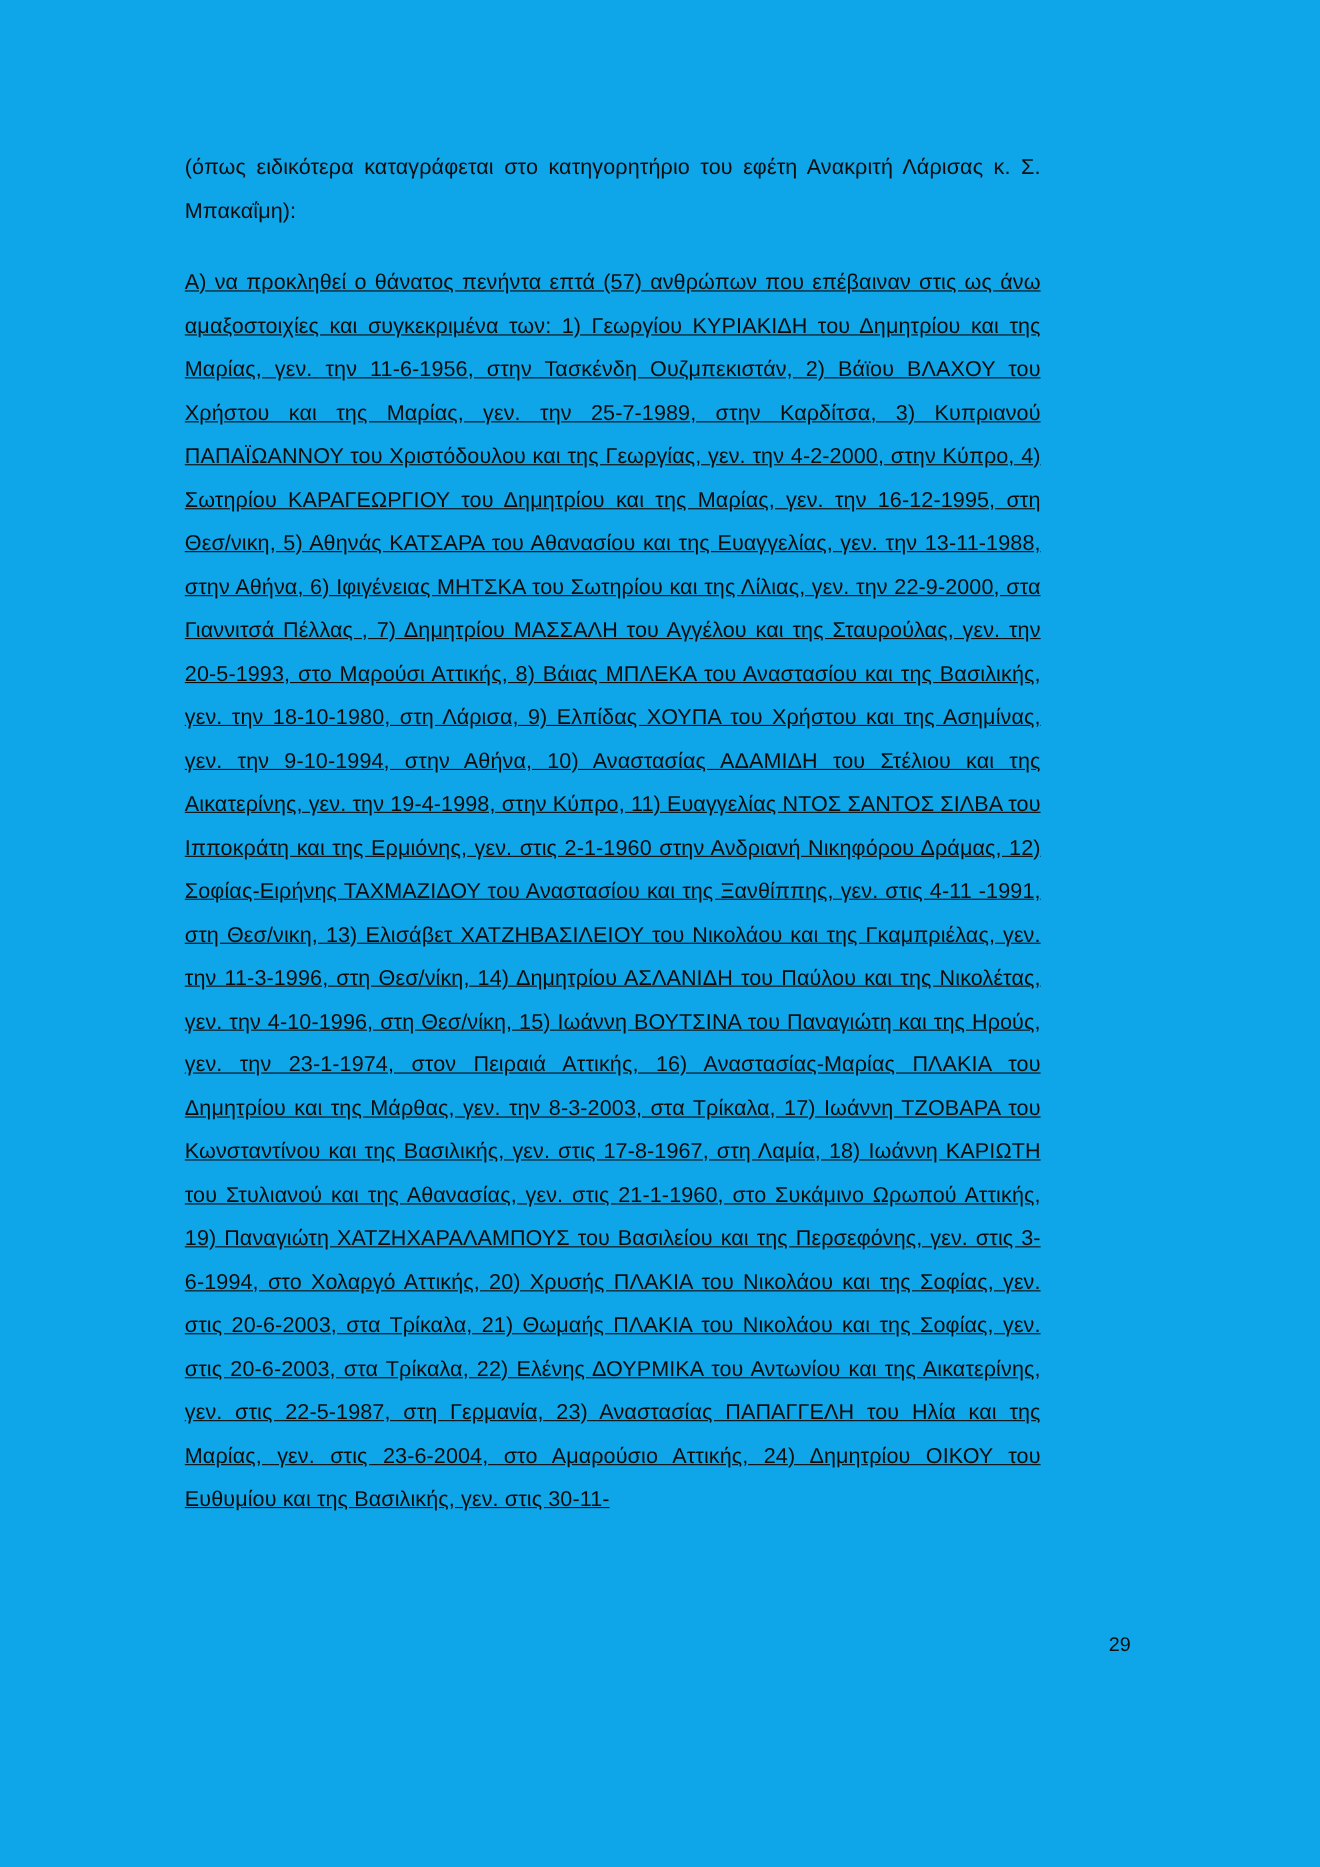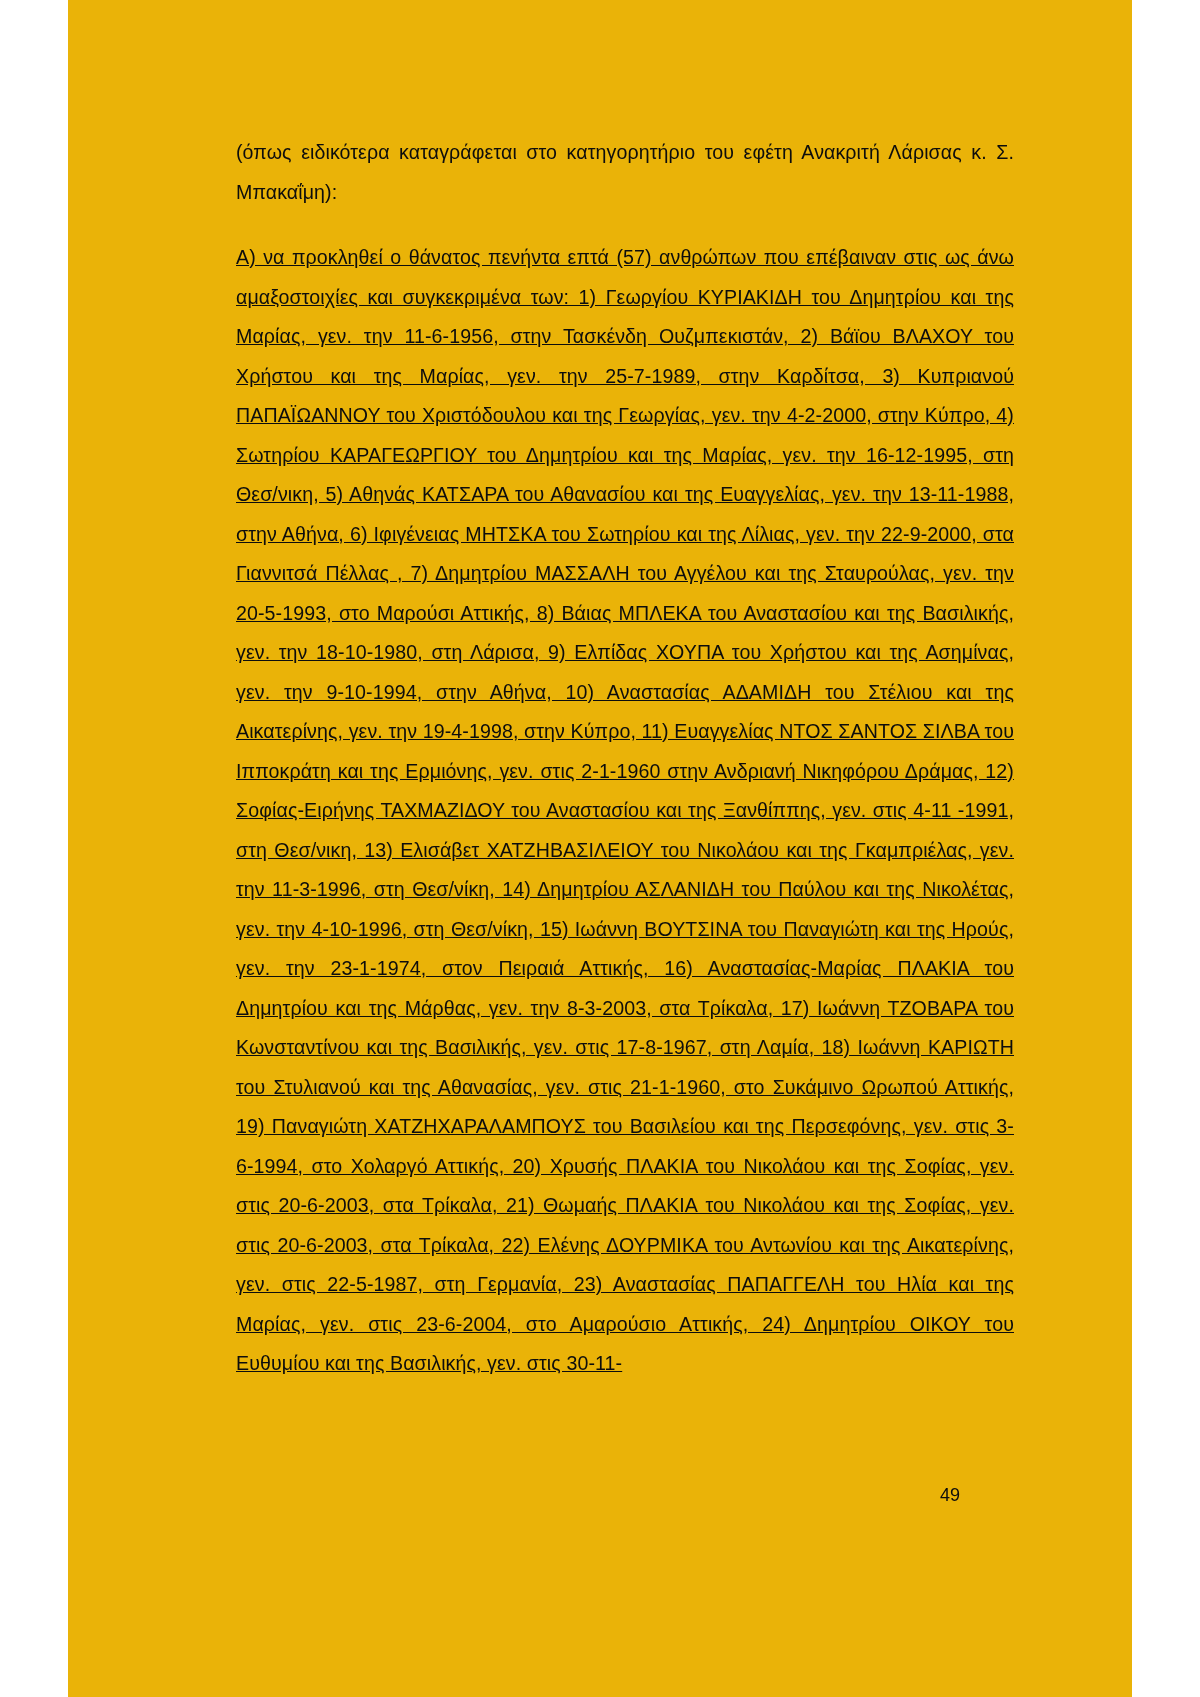--- a/index.html
+++ b/index.html
@@ -2,23 +2,23 @@
 <html lang="el"><head>
 <meta charset="utf-8">
 <style>
   html, body {
     margin: 0;
     padding: 0;
     background: #ffffff;
   }
   .page {
     position: relative;
-    width: 1064px;
+    width: 1200px;
     height: 1697px;
-    background: #eab308;
+    background: #0ea5e9;
     margin: 0 auto;
     box-sizing: border-box;
     font-family: "Liberation Sans", sans-serif;
     color: #000000;
   }
   .content {
     position: absolute;
     left: 168px;
     top: 133px;
     width: 778px;
@@ -49,15 +49,15 @@
 </head>
 <body>
 
 <div class="page">
 
   <div class="content">
     <p class="para">(όπως ειδικότερα καταγράφεται στο κατηγορητήριο του εφέτη Ανακριτή Λάρισας κ. Σ. Μπακαΐμη):</p>
     <p class="para">Α) να προκληθεί ο θάνατος πενήντα επτά (57) ανθρώπων που επέβαιναν στις ως άνω αμαξοστοιχίες και συγκεκριμένα των: 1) Γεωργίου ΚΥΡΙΑΚΙΔΗ του Δημητρίου και της Μαρίας, γεν. την 11-6-1956, στην Τασκένδη Ουζμπεκιστάν, 2) Βάϊου ΒΛΑΧΟΥ του Χρήστου και της Μαρίας, γεν. την 25-7-1989, στην Καρδίτσα, 3) Κυπριανού ΠΑΠΑΪΩΑΝΝΟΥ του Χριστόδουλου και της Γεωργίας, γεν. την 4-2-2000, στην Κύπρο, 4) Σωτηρίου ΚΑΡΑΓΕΩΡΓΙΟΥ του Δημητρίου και της Μαρίας, γεν. την 16-12-1995, στη Θεσ/νικη, 5) Αθηνάς ΚΑΤΣΑΡΑ του Αθανασίου και της Ευαγγελίας, γεν. την 13-11-1988, στην Αθήνα, 6) Ιφιγένειας ΜΗΤΣΚΑ του Σωτηρίου και της Λίλιας, γεν. την 22-9-2000, στα Γιαννιτσά Πέλλας , 7) Δημητρίου ΜΑΣΣΑΛΗ του Αγγέλου και της Σταυρούλας, γεν. την 20-5-1993, στο Μαρούσι Αττικής, 8) Βάιας ΜΠΛΕΚΑ του Αναστασίου και της Βασιλικής, γεν. την 18-10-1980, στη Λάρισα, 9) Ελπίδας ΧΟΥΠΑ του Χρήστου και της Ασημίνας, γεν. την 9-10-1994, στην Αθήνα, 10) Αναστασίας ΑΔΑΜΙΔΗ του Στέλιου και της Αικατερίνης, γεν. την 19-4-1998, στην Κύπρο, 11) Ευαγγελίας ΝΤΟΣ ΣΑΝΤΟΣ ΣΙΛΒΑ του Ιπποκράτη και της Ερμιόνης, γεν. στις 2-1-1960 στην Ανδριανή Νικηφόρου Δράμας, 12) Σοφίας-Ειρήνης ΤΑΧΜΑΖΙΔΟΥ του Αναστασίου και της Ξανθίππης, γεν. στις 4-11 -1991, στη Θεσ/νικη, 13) Ελισάβετ ΧΑΤΖΗΒΑΣΙΛΕΙΟΥ του Νικολάου και της Γκαμπριέλας, γεν. την 11-3-1996, στη Θεσ/νίκη, 14) Δημητρίου ΑΣΛΑΝΙΔΗ του Παύλου και της Νικολέτας, γεν. την 4-10-1996, στη Θεσ/νίκη, 15) Ιωάννη ΒΟΥΤΣΙΝΑ του Παναγιώτη και της Ηρούς, γεν. την 23-1-1974, στον Πειραιά Αττικής, 16) Αναστασίας-Μαρίας ΠΛΑΚΙΑ του Δημητρίου και της Μάρθας, γεν. την 8-3-2003, στα Τρίκαλα, 17) Ιωάννη ΤΖΟΒΑΡΑ του Κωνσταντίνου και της Βασιλικής, γεν. στις 17-8-1967, στη Λαμία, 18) Ιωάννη ΚΑΡΙΩΤΗ του Στυλιανού και της Αθανασίας, γεν. στις 21-1-1960, στο Συκάμινο Ωρωπού Αττικής, 19) Παναγιώτη ΧΑΤΖΗΧΑΡΑΛΑΜΠΟΥΣ του Βασιλείου και της Περσεφόνης, γεν. στις 3-6-1994, στο Χολαργό Αττικής, 20) Χρυσής ΠΛΑΚΙΑ του Νικολάου και της Σοφίας, γεν. στις 20-6-2003, στα Τρίκαλα, 21) Θωμαής ΠΛΑΚΙΑ του Νικολάου και της Σοφίας, γεν. στις 20-6-2003, στα Τρίκαλα, 22) Ελένης ΔΟΥΡΜΙΚΑ του Αντωνίου και της Αικατερίνης, γεν. στις 22-5-1987, στη Γερμανία, 23) Αναστασίας ΠΑΠΑΓΓΕΛΗ του Ηλία και της Μαρίας, γεν. στις 23-6-2004, στο Αμαρούσιο Αττικής, 24) Δημητρίου ΟΙΚΟΥ του Ευθυμίου και της Βασιλικής, γεν. στις 30-11-</p>
   </div>
 
-  <div class="page-number">49</div>
+  <div class="page-number">29</div>
 
 </div>
 
 </body></html>

